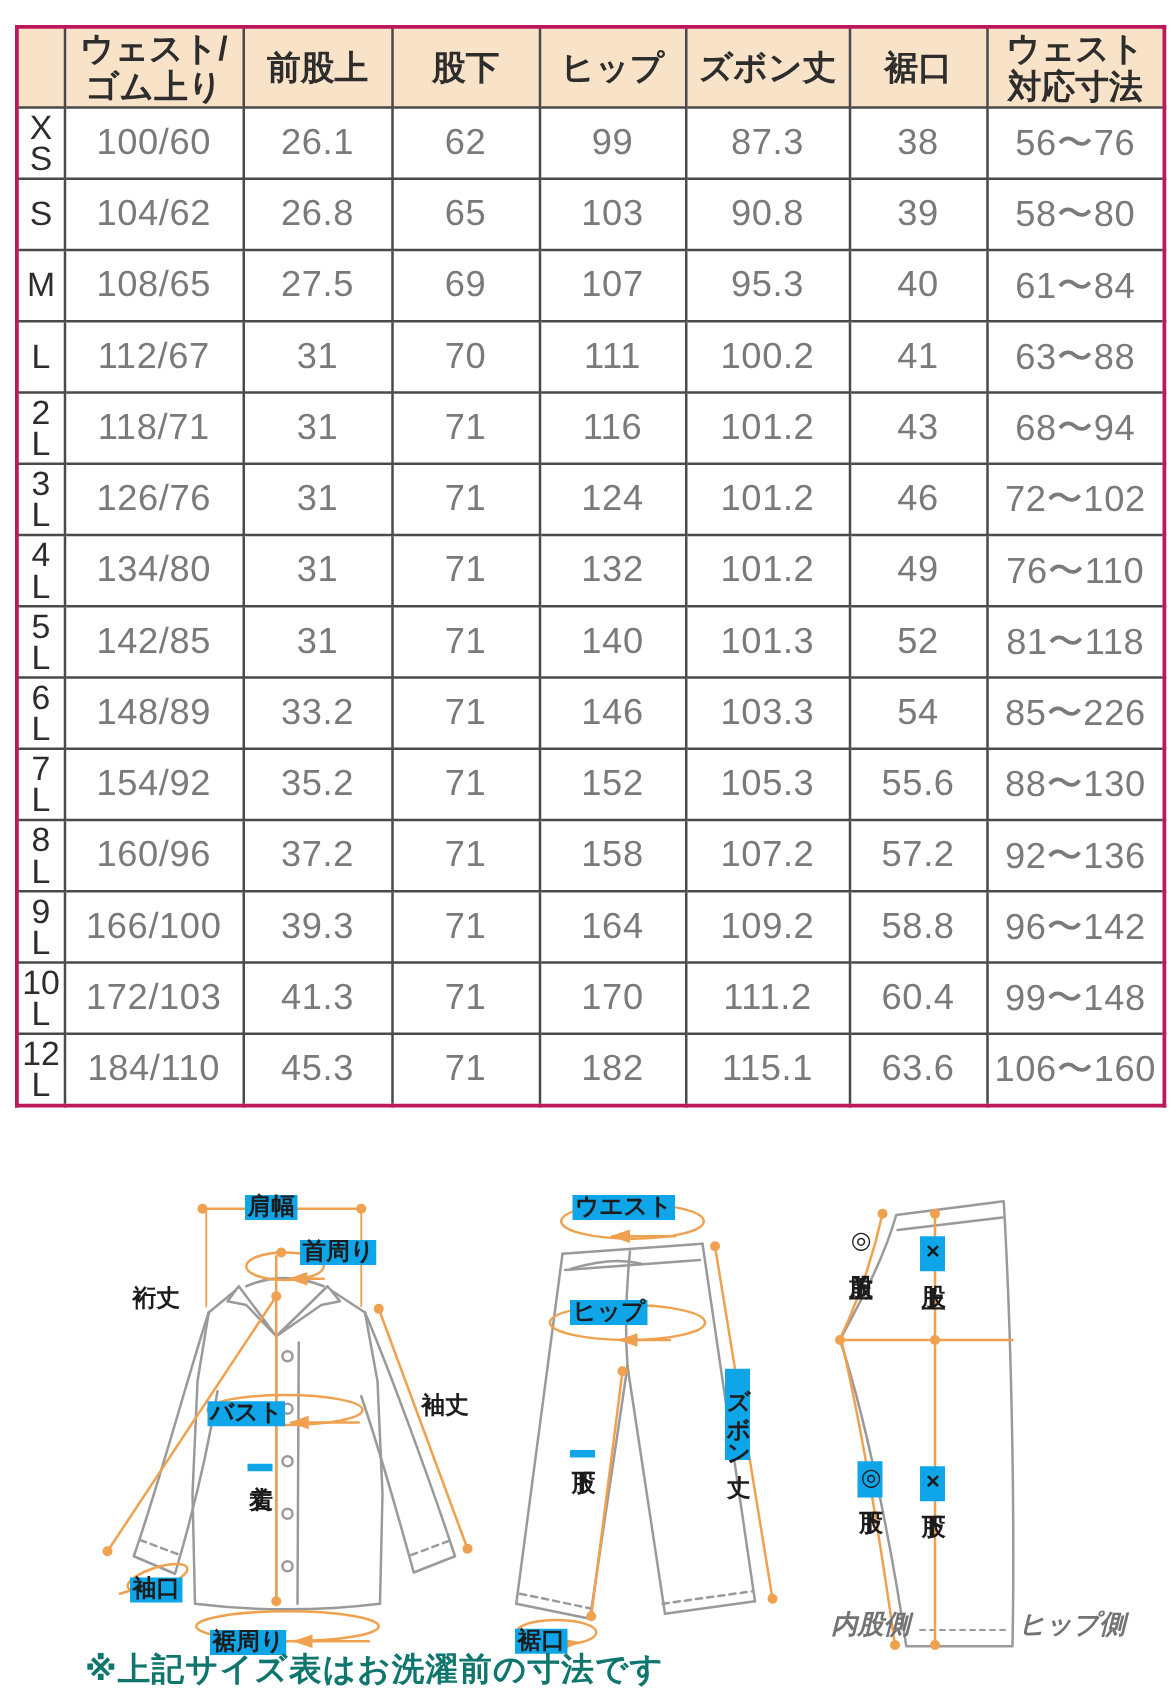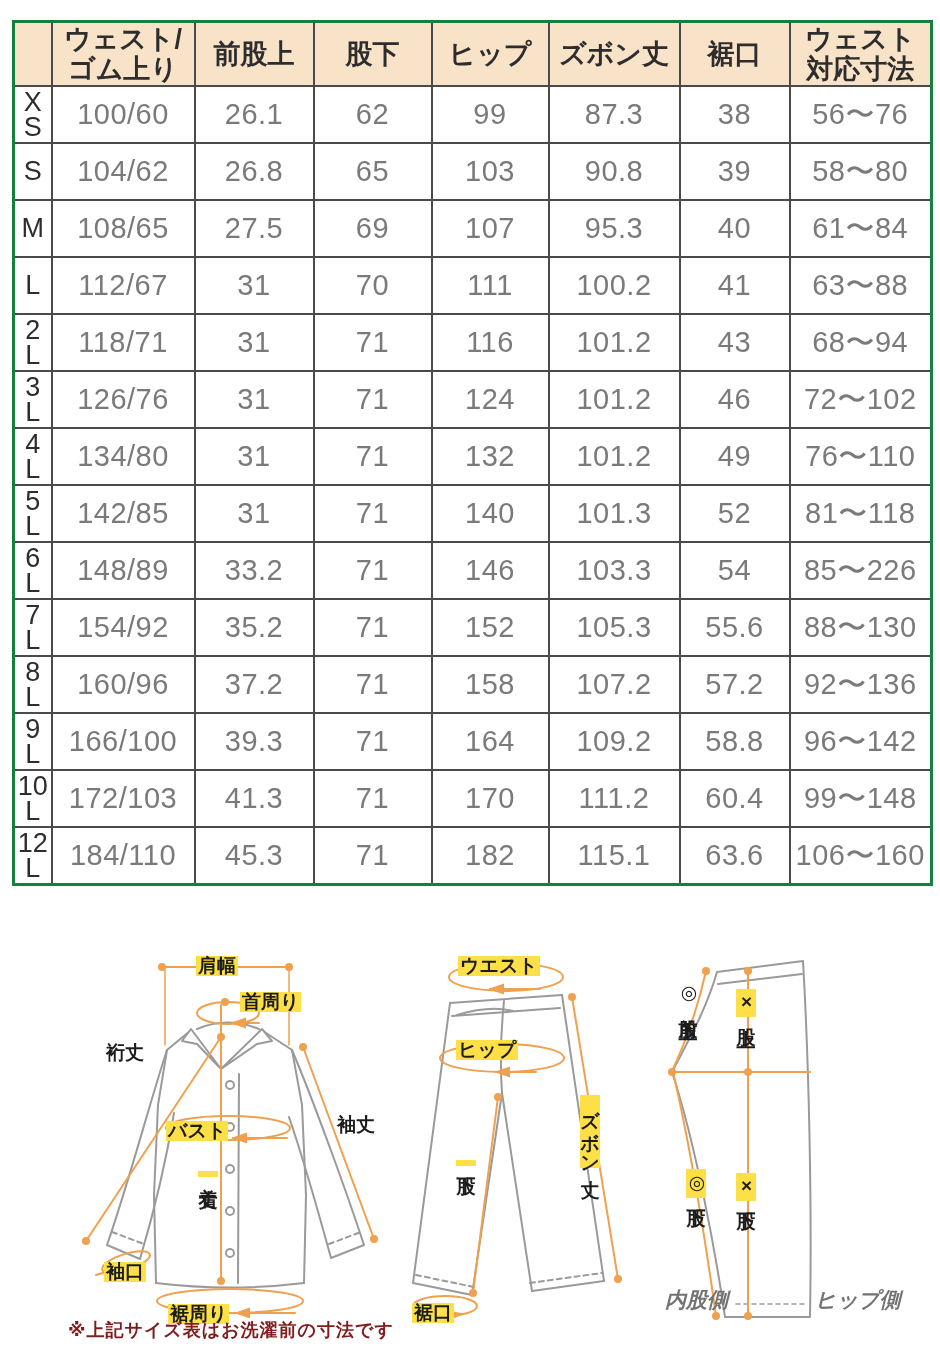--- a/index.html
+++ b/index.html
@@ -5,21 +5,21 @@
   html,body{margin:0;padding:0;}
   body{
     width:940px;height:1360px;position:relative;background:#ffffff;
     font-family:"Liberation Sans","DejaVu Sans",sans-serif;
     overflow:hidden;
   }
   
   table.size-table{
     position:absolute;left:12px;top:20px;width:918px;
     border-collapse:collapse;table-layout:fixed;
-    border:3px solid #15803d;
+    border:3px solid #be185d;
   }
   .size-table th,.size-table td{
     border:2px solid #4a4a4a;text-align:center;vertical-align:middle;padding:0;
   }
   .size-table thead th{
     background:#f9e3c8;color:#2d2d2d;font-weight:bold;font-size:27px;
     height:62px;white-space:pre-line;line-height:1.12;
   }
   .size-table tbody td{
     color:#7a7a7a;font-size:29px;height:55px;background:#fff;
@@ -34,27 +34,27 @@
   .diagram{position:absolute;top:0;height:380px;}
   #diagram-shirt{left:40px;width:360px;}
   #diagram-pants-front{left:400px;width:260px;}
   #diagram-pants-side{left:660px;width:275px;}
   .diagram svg{position:absolute;left:0;top:0;}
   .dlabel{
     position:absolute;font-size:19px;font-weight:bold;color:#1c1c1c;
     line-height:1.05;white-space:nowrap;
   }
   .vert{writing-mode:vertical-rl;text-orientation:upright;letter-spacing:1px;}
-  .bgw{background:#fde047;padding:0 2px;}
+  .bgw{background:#0ea5e9;padding:0 2px;}
   .vert.bgw{padding:2px 0;}
   .graylab{color:#737373;font-size:21px;font-weight:bold;font-style:italic;}
   
   .note{
     position:absolute;left:68px;top:1318px;
-    font-size:18px;font-weight:600;color:#7f1d1d;letter-spacing:1px;text-align:center;
+    font-size:26px;font-weight:600;color:#0f766e;letter-spacing:1px;text-align:center;
   }
 </style>
 </head>
 <body>
 
 <table class="size-table">
   <colgroup>
     <col style="width:38px">
       <col style="width:143px">
       <col style="width:119px">
@@ -285,21 +285,21 @@
         <circle cx="185" cy="57" r="4"></circle>
           <circle cx="181" cy="92" r="4"></circle>
         <circle cx="46" cy="296" r="4"></circle>
           <circle cx="263" cy="102" r="4"></circle>
         <circle cx="334" cy="294" r="4"></circle>
           <circle cx="181" cy="336" r="4"></circle>
       </g>
     </svg>
     <div class="dlabel bgw" style="left:156px;top:11px;">肩幅</div>
     <div class="dlabel bgw" style="left:200px;top:47px;">首周り</div>
-    <div class="dlabel" style="left:66px;top:98px;">裄丈</div>
+    <div class="dlabel" style="left:66px;top:85px;">裄丈</div>
     <div class="dlabel bgw" style="left:126px;top:176px;">バスト</div>
     <div class="dlabel" style="left:297px;top:170px;">袖丈</div>
     <div class="dlabel vert bgw" style="left:158px;top:226px;">着丈</div>
     <div class="dlabel bgw" style="left:40px;top:317px;margin-left:24px;">袖口</div>
     <div class="dlabel bgw" style="left:128px;top:359px;">裾周り</div>
   </div>
 
   <div class="diagram" id="diagram-pants-front">
     <svg width="260" height="380" viewBox="0 0 260 380">
       <defs>

